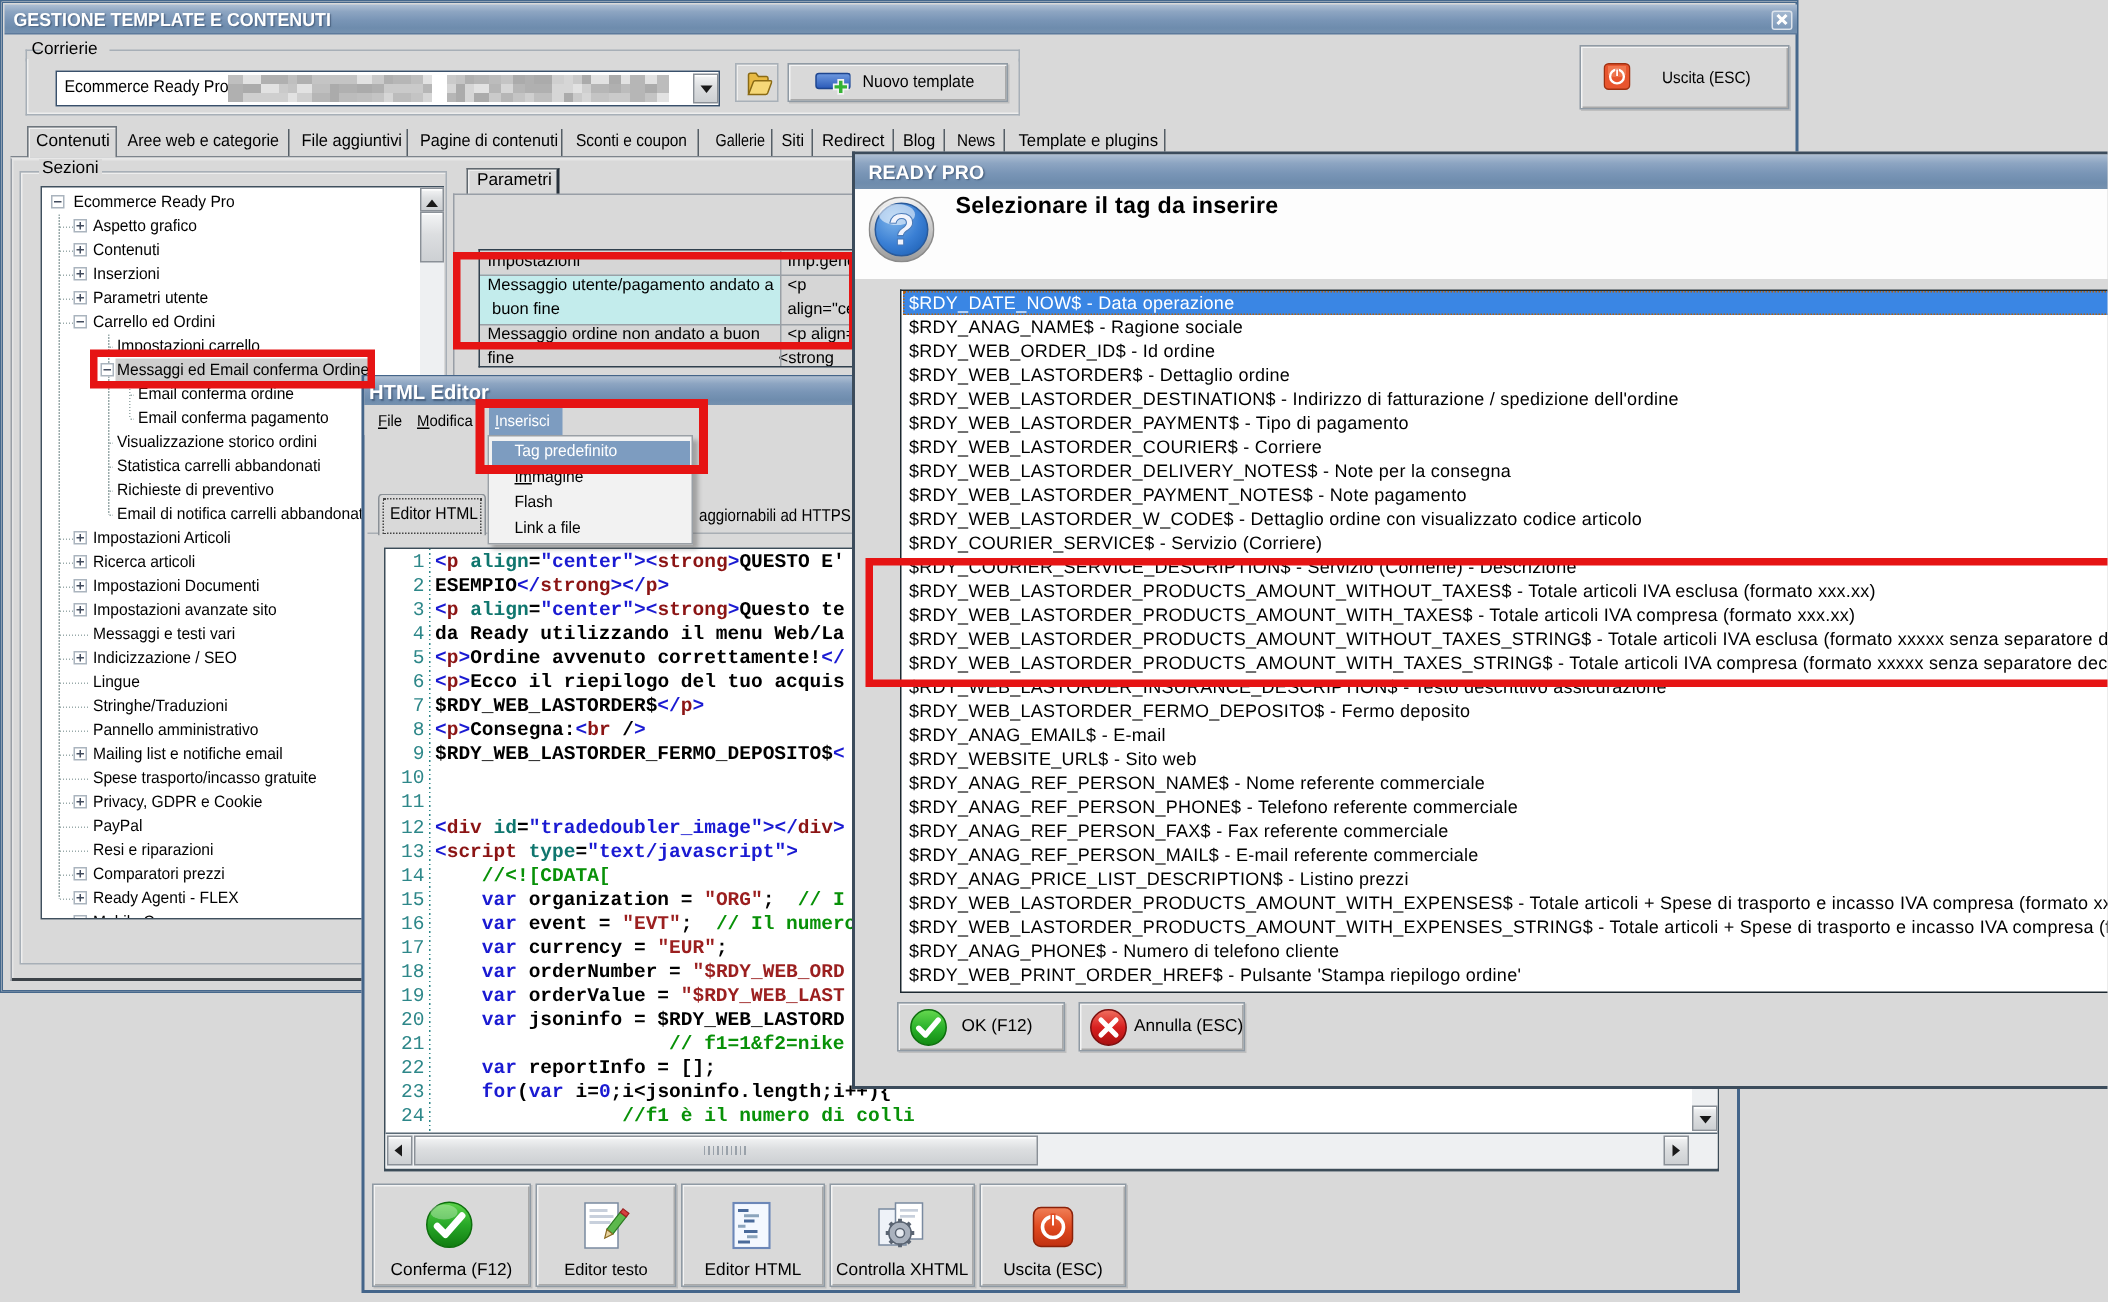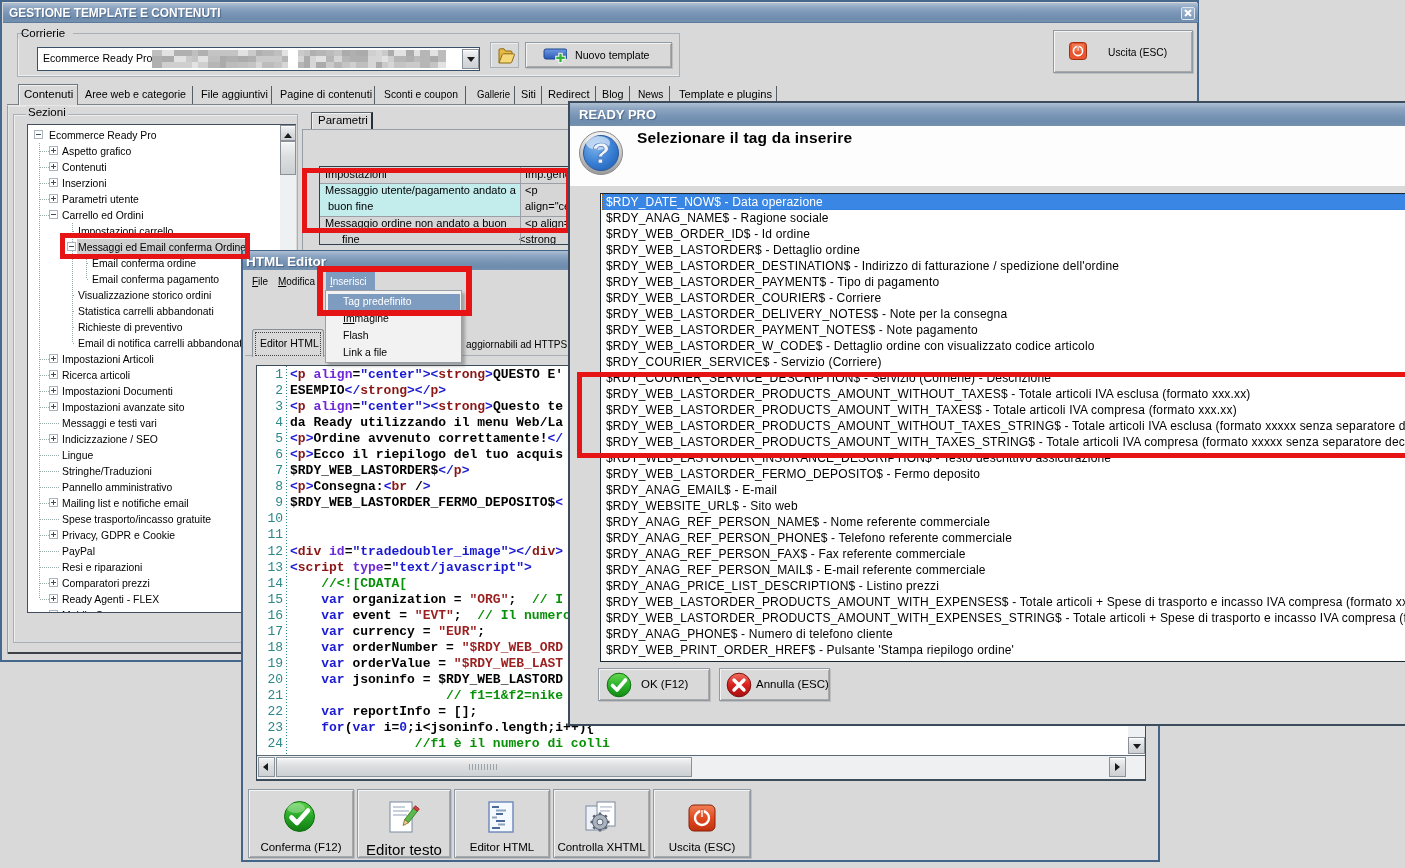--- a/index.html
+++ b/index.html
@@ -337,21 +337,21 @@
 <div class="a" style="left:0;top:0;width:251px;height:16px">
       <span class="a" style="left:5px;top:1px">Impostazioni</span>
       <span class="a" style="left:205px;top:1px">Imp.generali</span>
     </div>
 <div class="a" style="left:0;top:16px;width:200px;height:33px;background:#c3ecec"></div>
 <div class="a" style="left:5px;top:17px">Messaggio utente/pagamento andato a</div>
 <div class="a" style="left:8px;top:33px">buon fine</div>
 <div class="a" style="left:205px;top:17px">&lt;p</div>
 <div class="a" style="left:205px;top:33px">align="ce</div>
 <div class="a" style="left:5px;top:50px">Messaggio ordine non andato a buon</div>
-<div class="a" style="left:22px;top:66px">fine</div>
+<div class="a" style="left:5px;top:66px">fine</div>
 <div class="a" style="left:205px;top:50px">&lt;p align=</div>
 <div class="a" style="left:199px;top:66px">&lt;strong</div>
 <div class="a" style="left:0;top:16px;width:251px;height:1px;background:#9aa0a6"></div>
 <div class="a" style="left:0;top:49px;width:251px;height:1px;background:#9aa0a6"></div>
 <div class="a" style="left:200px;top:0;width:1px;height:79px;background:#9aa0a6"></div>
 </div>
 <div class="red" style="left:302px;top:168px;width:269px;height:65px;z-index:3"></div>
 <div class="red" style="left:60px;top:233px;width:190px;height:26px;z-index:41"></div>
 <div class="a" style="z-index:10;left:241px;top:250px;width:919px;height:612px;background:#d9d9d9;border:2px solid #44658a;border-top:1px solid #44658a">
 <div class="a tb" style="left:0;top:0;width:914px;height:19px"></div>
@@ -385,21 +385,21 @@
 15
 16
 17
 18
 19
 20
 21
 22
 23
 24</pre>
-<style>#code i{color:#1a1ad2;font-style:normal}#code t{color:#8b1414}#code a{color:#6d28d9}#code c{color:#089108}#code s{color:#9b1f1f;text-decoration:none}</style>
+<style>#code i{color:#1a1ad2;font-style:normal}#code t{color:#8b1414}#code a{color:#0f766e}#code c{color:#089108}#code s{color:#9b1f1f;text-decoration:none}</style>
 <pre id="code" class="a" style="left:33px;top:1px;width:837px;height:387px;overflow:hidden;font-family:'Liberation Mono',monospace;font-size:13px;line-height:16.05px;font-weight:bold;color:#000"><i>&lt;</i><t>p</t> <a>align</a>=<i>"center"</i><i>&gt;&lt;</i><t>strong</t><i>&gt;</i>QUESTO E'
 ESEMPIO<i>&lt;/</i><t>strong</t><i>&gt;&lt;/</i><t>p</t><i>&gt;</i>
 <i>&lt;</i><t>p</t> <a>align</a>=<i>"center"</i><i>&gt;&lt;</i><t>strong</t><i>&gt;</i>Questo te
 da Ready utilizzando il menu Web/La
 <i>&lt;</i><t>p</t><i>&gt;</i>Ordine avvenuto correttamente!<i>&lt;/</i>
 <i>&lt;</i><t>p</t><i>&gt;</i>Ecco il riepilogo del tuo acquis
 $RDY_WEB_LASTORDER$<i>&lt;/</i><t>p</t><i>&gt;</i>
 <i>&lt;</i><t>p</t><i>&gt;</i>Consegna:<i>&lt;</i><t>br</t> /<i>&gt;</i>
 $RDY_WEB_LASTORDER_FERMO_DEPOSITO$<i>&lt;</i>
 
@@ -447,21 +447,21 @@
         <rect x="4" y="2" width="22" height="30" fill="#fff" stroke="#7a8aa0"></rect>
         <rect x="7" y="6" width="12" height="2" fill="#c8d0dc"></rect>
         <rect x="7" y="10" width="16" height="2" fill="#c8d0dc"></rect>
         <rect x="7" y="14" width="14" height="2" fill="#c8d0dc"></rect>
         <g transform="rotate(38 23 18)">
           <rect x="20.5" y="7" width="5" height="15" fill="#5cb84c" stroke="#2a7a20" stroke-width="0.8"></rect>
           <path d="M20.5 22 L23 27.5 L25.5 22 Z" fill="#e8d3a0" stroke="#8a6a20" stroke-width="0.8"></path>
           <rect x="20.5" y="4.5" width="5" height="3" fill="#d84040" stroke="#9a2020" stroke-width="0.8"></rect>
         </g>
       </svg></div>
-<div class="a" style="left:114px;top:590px;width:94px;text-align:center;font-size:15px">Editor testo</div>
+<div class="a" style="left:114px;top:590px;width:94px;text-align:center;font-size:11px">Editor testo</div>
 <div class="a b3" style="left:211px;top:538px;width:96px;height:69px"></div>
 <div class="a" style="left:241px;top:549px"><svg width="34" height="36" viewBox="0 0 34 36">
         <rect x="5" y="2" width="24" height="30" fill="#f4f8ff" stroke="#6c87b8" stroke-width="1.4"></rect>
         <rect x="8" y="6" width="7" height="2" fill="#4a6a9a"></rect>
         <rect x="12" y="9.5" width="10" height="2" fill="#8ca4bc"></rect>
         <rect x="12" y="13" width="7" height="2" fill="#4a6a9a"></rect>
         <rect x="8" y="16.5" width="5" height="2" fill="#8ca4bc"></rect>
         <rect x="12" y="20" width="9" height="2" fill="#4a6a9a"></rect>
         <rect x="14" y="23.5" width="7" height="2" fill="#8ca4bc"></rect>
         <rect x="8" y="27" width="8" height="2" fill="#4a6a9a"></rect>

